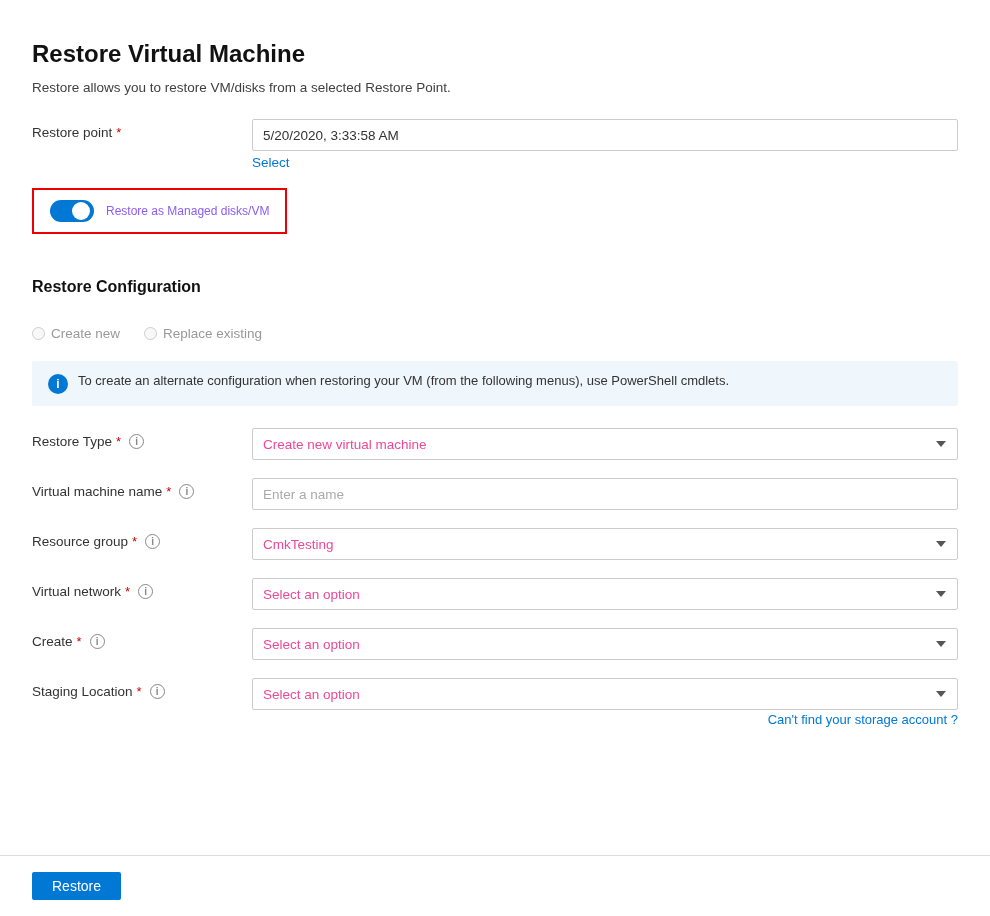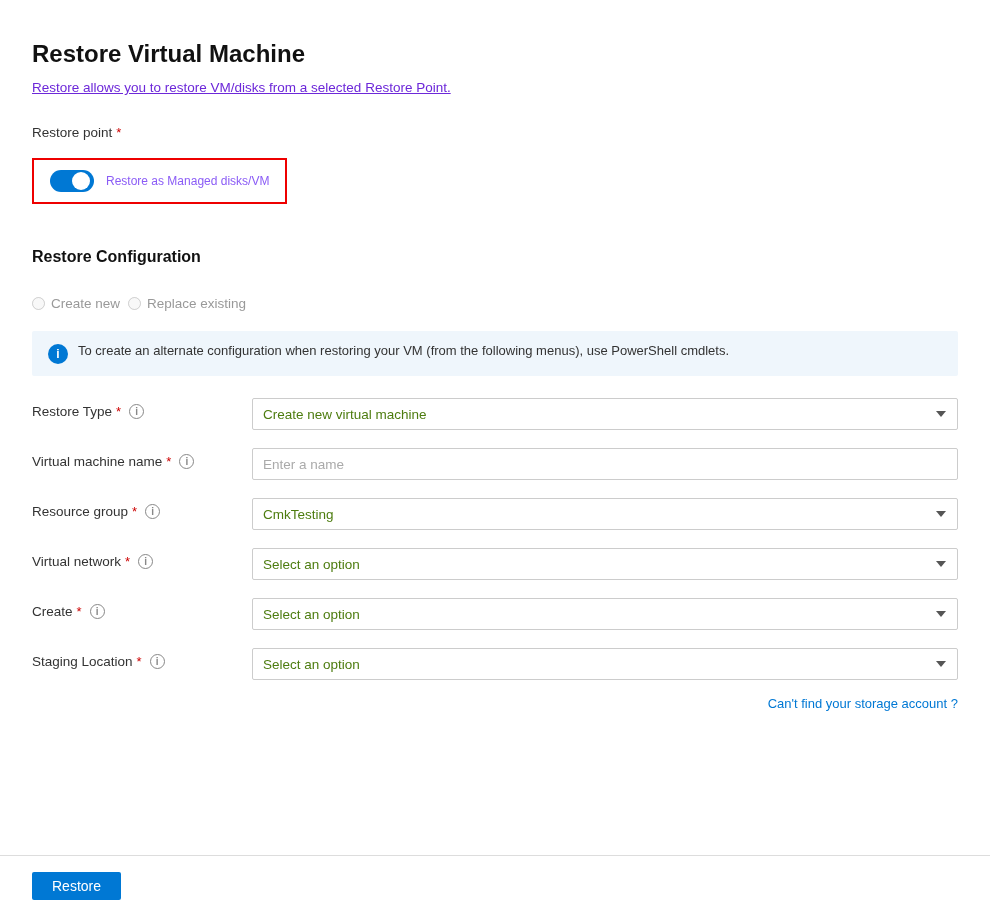--- a/index.html
+++ b/index.html
@@ -22,24 +22,23 @@
       flex: 1;
     }
     .page-title {
       font-size: 24px;
       font-weight: 600;
       color: #111;
       margin-bottom: 12px;
       margin-top: 12px;
     }
     .subtitle {
-      color: #6d28d9;
+      color: #404040;
       margin-bottom: 24px;
       font-size: 13.5px;
-      text-decoration: underline;
     }
     .form-row {
       display: flex;
       align-items: flex-start;
       margin-bottom: 18px;
     }
     .form-label {
       width: 220px;
       min-width: 220px;
       font-size: 13.5px;
@@ -83,21 +82,21 @@
     .text-input::placeholder {
       color: #aaa;
     }
     .select-dropdown {
       width: 100%;
       height: 32px;
       border: 1px solid #ccc;
       border-radius: 2px;
       padding: 0 10px;
       font-size: 13.5px;
-      color: #4d7c0f;
+      color: #ec4899;
       background: #fff;
       appearance: none;
       -webkit-appearance: none;
       cursor: pointer;
       position: relative;
     }
     .select-wrapper {
       position: relative;
       width: 100%;
     }
@@ -168,21 +167,21 @@
       font-size: 16px;
       font-weight: 600;
       color: #111;
       margin-bottom: 30px;
       margin-top: 8px;
     }
     
     .radio-group {
       display: flex;
       align-items: center;
-      gap: 8px;
+      gap: 24px;
       margin-bottom: 20px;
     }
     .radio-option {
       display: flex;
       align-items: center;
       gap: 6px;
       font-size: 13.5px;
       color: #999;
       cursor: not-allowed;
     }
@@ -235,36 +234,40 @@
     }
     .cant-find-link {
       color: #0078d4;
       font-size: 13px;
       text-decoration: none;
       cursor: pointer;
     }
     .cant-find-row {
       display: flex;
       justify-content: flex-end;
-      margin-top: 16px;
+      margin-top: 2px;
     }
   </style>
 </head>
 <body>
 
 <div class="page-container">
   <div class="main-content">
 
     <h1 class="page-title">Restore Virtual Machine</h1>
     <p class="subtitle">Restore allows you to restore VM/disks from a selected Restore Point.</p>
 
     <div class="form-row">
       <div class="form-label">
         <span>Restore point</span>
         <span class="required-star">*</span>
+      </div>
+      <div class="form-control-area">
+        <input type="text" class="text-input" readonly="" value="5/20/2020, 3:33:58 AM" style="">
+        <a class="select-link" href="#">Select</a>
       </div>
     </div>
 
     <div style="margin-bottom: 22px;">
       <div class="toggle-section">
         <label class="toggle-switch">
           <input type="checkbox" checked="" style="">
           <span class="toggle-slider"></span>
         </label>
         <span class="toggle-label">Restore as Managed disks/VM</span>

